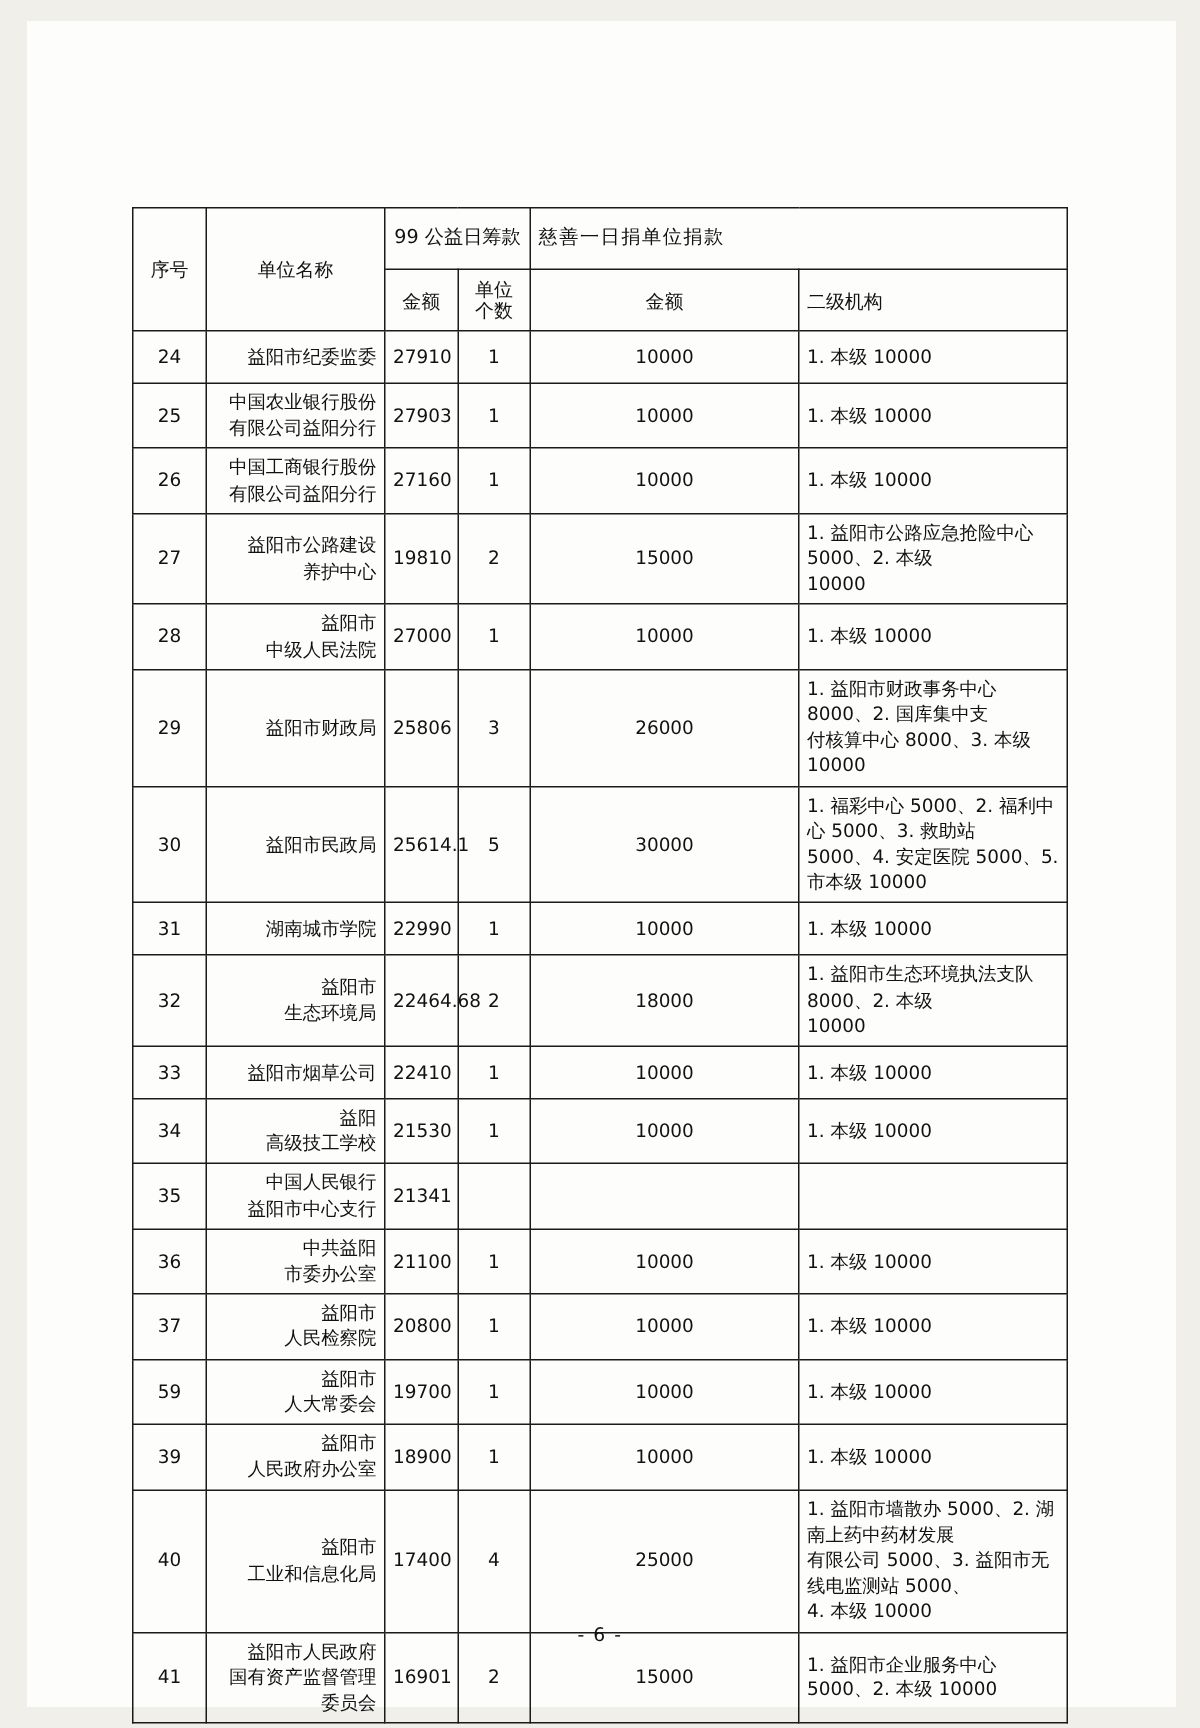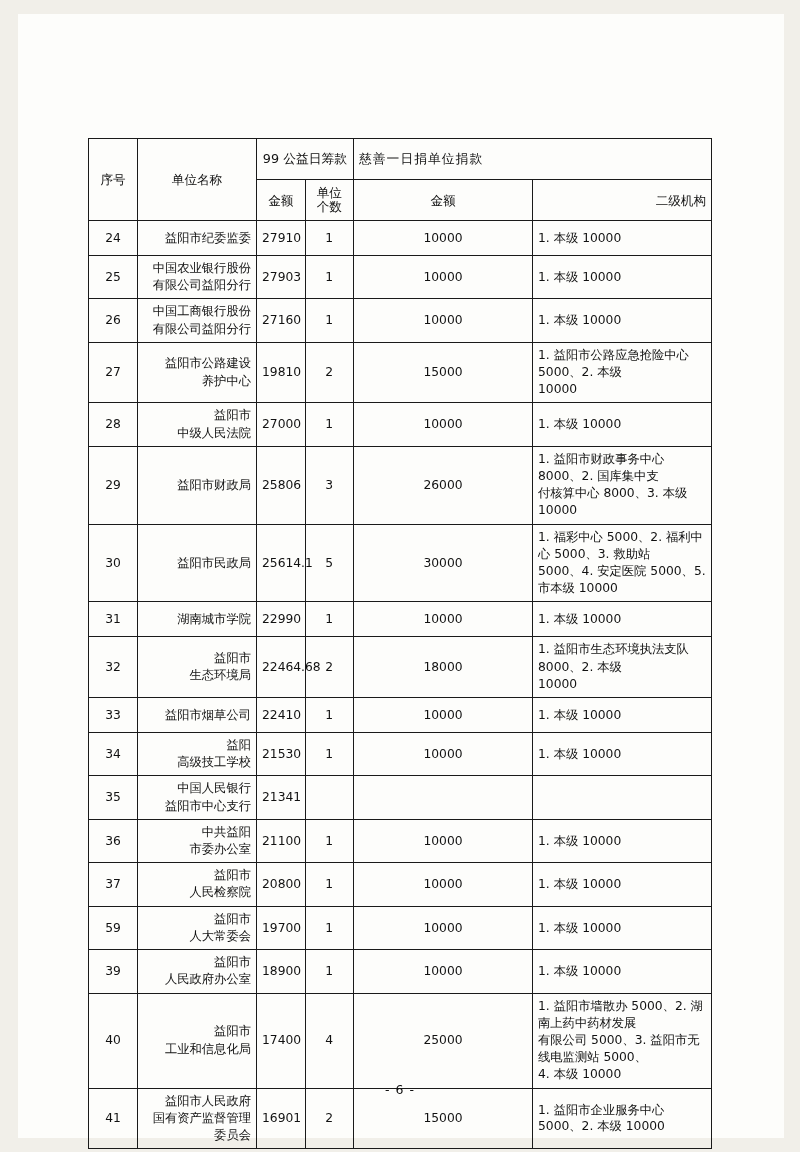--- a/index.html
+++ b/index.html
@@ -93,21 +93,21 @@
         <tr>
           <th class="c-idx hdr-cell" rowspan="2">序号</th>
           <th class="c-unit hdr-cell" rowspan="2">单位名称</th>
           <th class="c-amount hdr-99 hdr-tall" colspan="2">99 公益日筹款</th>
           <th class="hdr-charity hdr-tall" colspan="2">慈善一日捐单位捐款</th>
         </tr>
         <tr>
           <th class="c-amount hdr-cell hdr-tall">金额</th>
           <th class="c-count hdr-cell vert-2"><span>单位个数</span></th>
           <th class="c-amount2 hdr-cell">金额</th>
-          <th class="c-sub hdr-cell" style="text-align:right;">二级机构</th>
+          <th class="c-sub hdr-cell" style="text-align:left;">二级机构</th>
         </tr>
       </thead>
       <tbody id="tbody">
           <tr class="row">
             <td class="c-idx">24</td>
             <td class="c-unit">益阳市纪委监委</td>
             <td class="c-amount">27910</td>
             <td class="c-count">1</td>
             <td class="c-amount2">10000</td>
             <td class="c-sub">1. 本级 10000</td>

